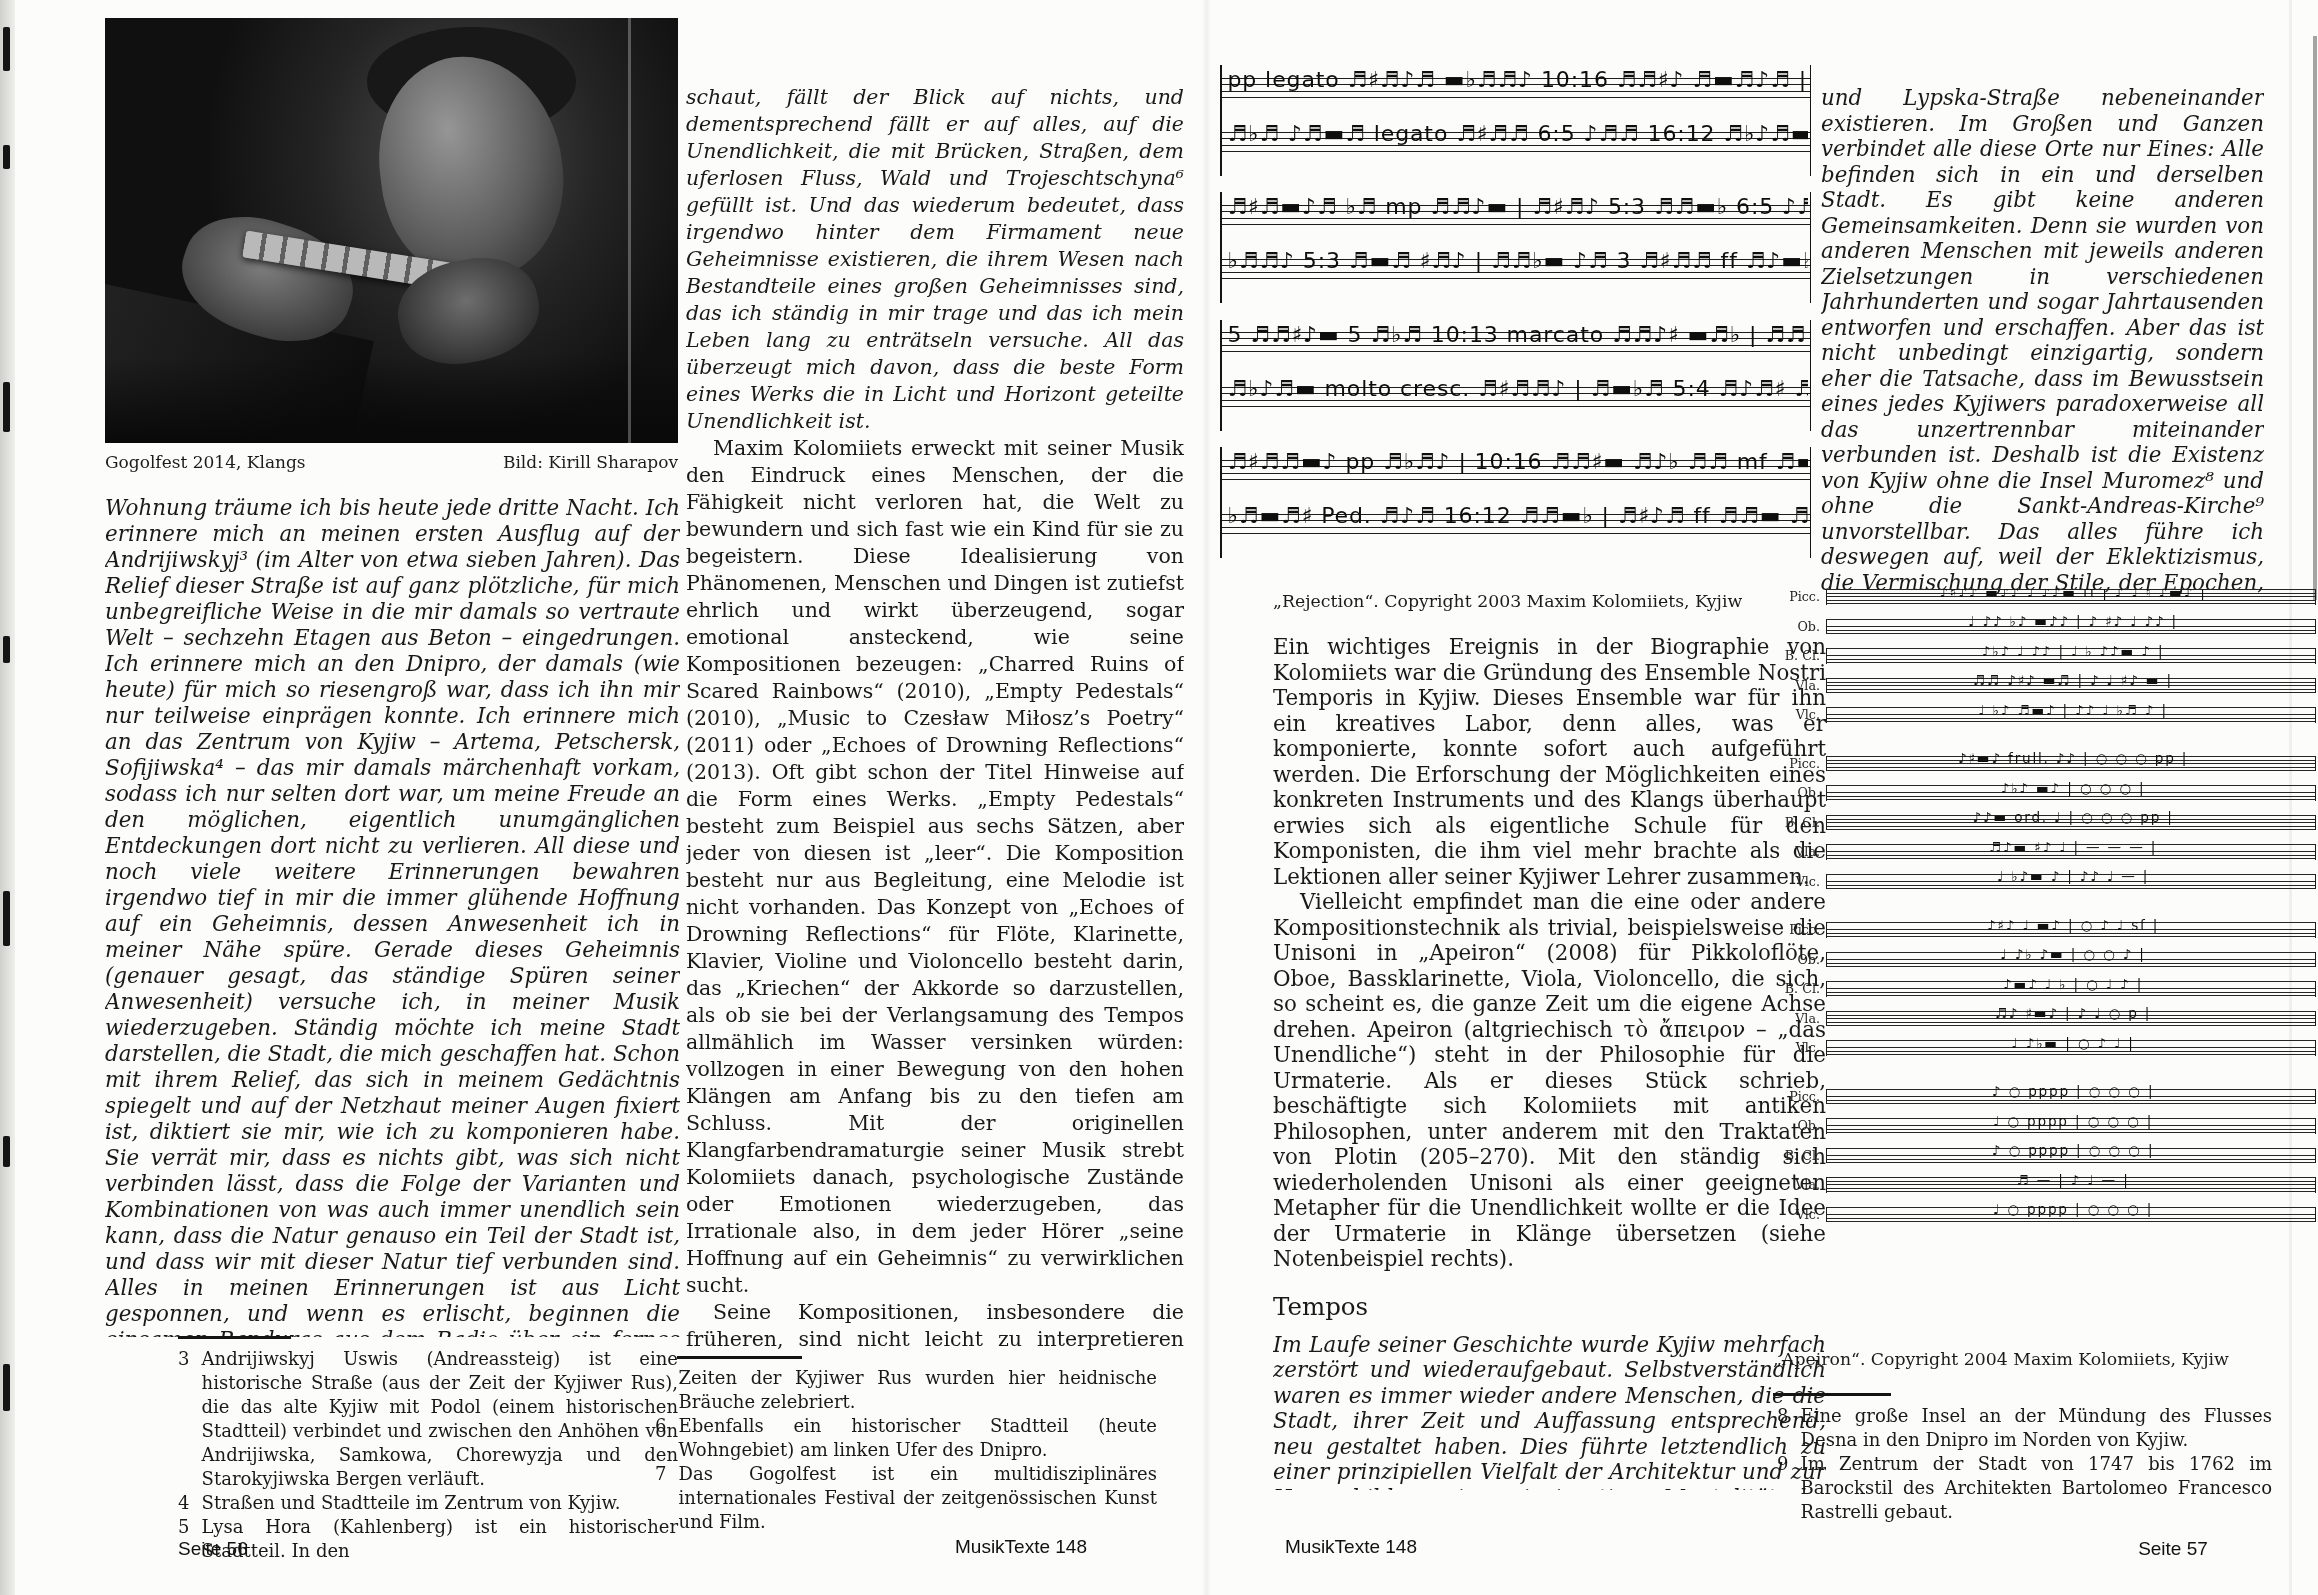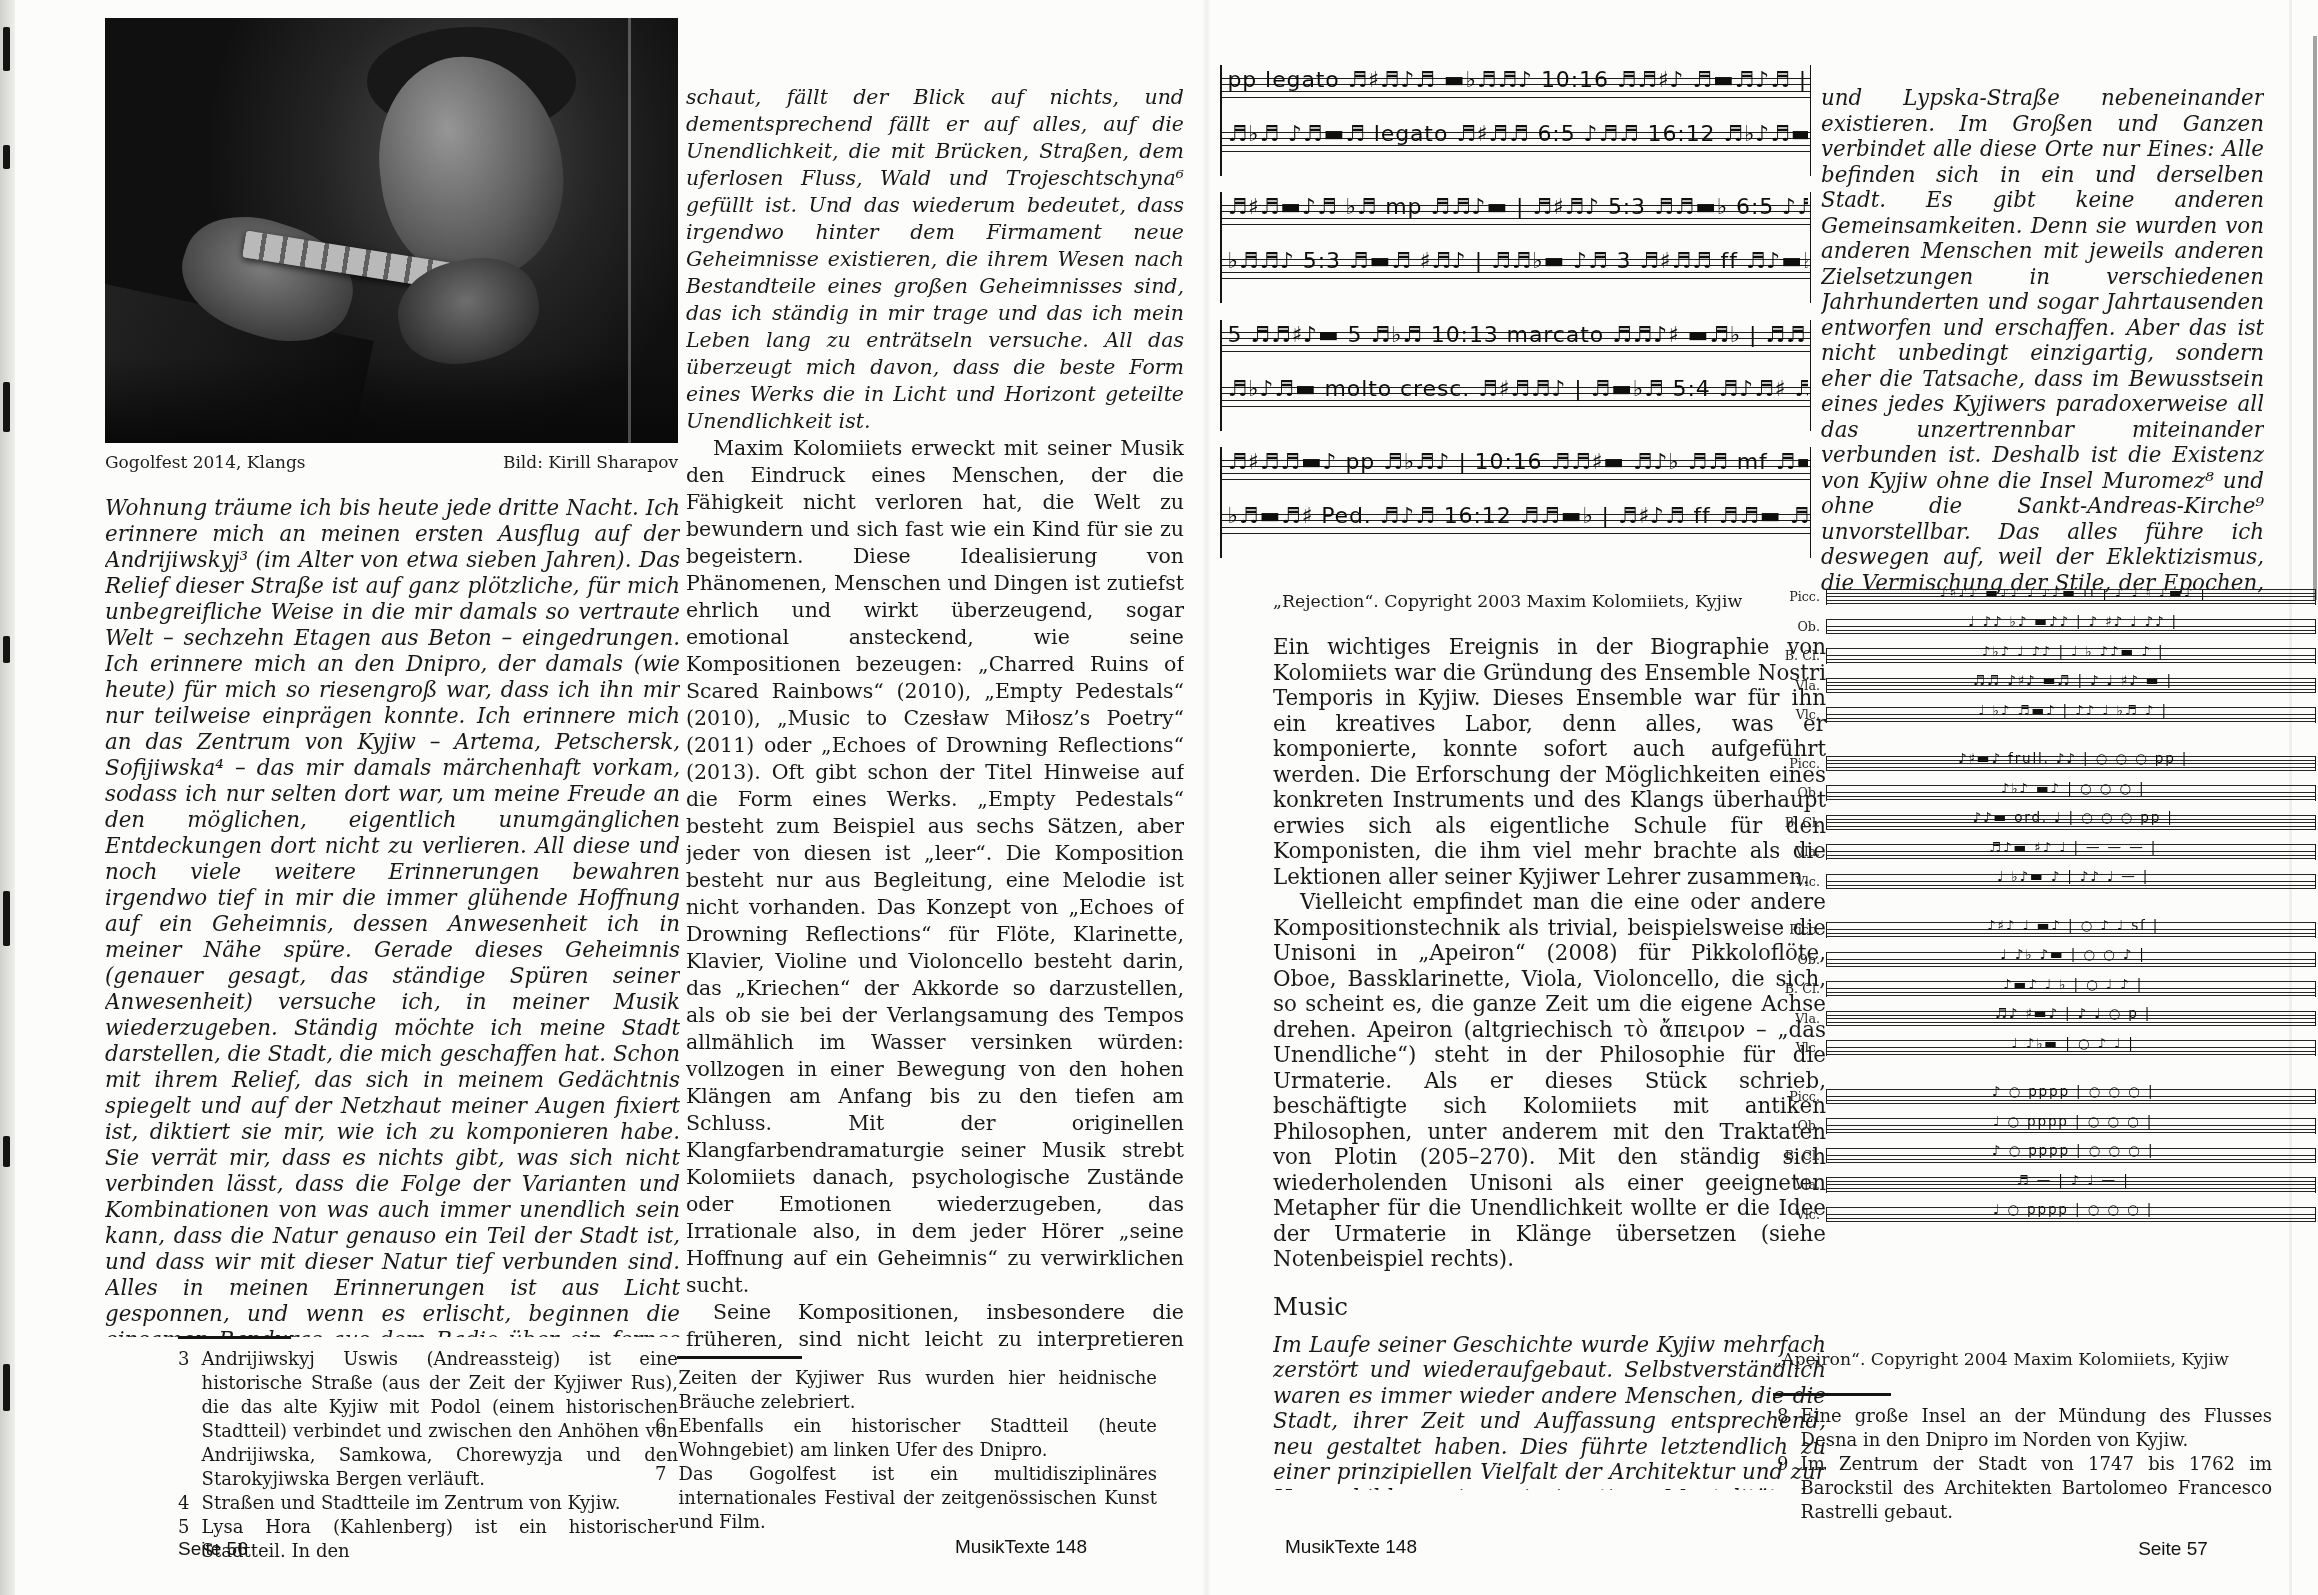--- a/index.html
+++ b/index.html
@@ -182,21 +182,21 @@
       <div class="notes nt1">♬♯♬♬▬♪ pp ♬♭♬♪ | 10:16 ♬♬♯▬ ♬♪♭ ♬♬ mf ♬▬♯♬♪ ♬♭ 6:5 ♬♬♯▬♪</div>
       <div class="notes nt2">♭♬▬♬♯ Ped. ♬♪♬ 16:12 ♬♬▬♭ | ♬♯♪♬ ff ♬♬▬ ♬♭♬♪♯ molto cresc. ♬▬</div>
     </div>
   </div>
 
   <div class="abs caption" style="left:1273px;top:591px;width:545px;">„Rejection“. Copyright 2003 Maxim Kolomiiets, Kyjiw</div>
 
   <div class="abs r-col1">
     <div class="jtext">Ein wichtiges Ereignis in der Biographie von Kolomiiets war die Gründung des Ensemble Nostri Temporis in Kyjiw. Dieses Ensemble war für ihn ein kreatives Labor, denn alles, was er komponierte, konnte sofort auch aufgeführt werden. Die Erforschung der Möglichkeiten eines konkreten Instruments und des Klangs überhaupt erwies sich als eigentliche Schule für den Komponisten, die ihm viel mehr brachte als die Lektionen aller seiner Kyjiwer Lehrer zusammen.</div>
     <div class="jtext indent">Vielleicht empfindet man die eine oder andere Kompositionstechnik als trivial, beispielsweise die Unisoni in „Apeiron“ (2008) für Pikkoloflöte, Oboe, Bassklarinette, Viola, Violoncello, die sich, so scheint es, die ganze Zeit um die eigene Achse drehen. Apeiron (altgriechisch τὸ ἄπειρον – „das Unendliche“) steht in der Philosophie für die Urmaterie. Als er dieses Stück schrieb, beschäftigte sich Kolomiiets mit antiken Philosophen, unter anderem mit den Traktaten von Plotin (205–270). Mit den ständig sich wiederholenden Unisoni als einer geeigneten Metapher für die Unendlichkeit wollte er die Idee der Urmaterie in Klänge übersetzen (siehe Notenbeispiel rechts).</div>
-    <div class="section-head">Music</div>
+    <div class="section-head">Tempos</div>
     <div class="jtext ital">Im Laufe seiner Geschichte wurde Kyjiw mehrfach zerstört und wiederaufgebaut. Selbstverständlich waren es immer wieder andere Menschen, die die Stadt, ihrer Zeit und Auffassung entsprechend, neu gestaltet haben. Dies führte letztendlich zu einer prinzipiellen Vielfalt der Architektur und zur Herausbildung einer einzigartigen Mentalität, die die Gleichzeitigkeit absolut gegensätzlicher stilistischer Lösungen zulässt. In Kyjiw ist es möglich, dass die Borschtschahiwka an die Rusaniwka und der Wernadskyj Boulevard an den Schewtschenko Boulevard grenzen, und dass die Sankt-Nikolaus-Kathedrale, das Kyjiwer Höhlenkloster, die Trojeschtschyna</div>
   </div>
 
   <div class="abs r-col2 jtext ital">und Lypska-Straße nebeneinander existieren. Im Großen und Ganzen verbindet alle diese Orte nur Eines: Alle befinden sich in ein und derselben Stadt. Es gibt keine anderen Gemeinsamkeiten. Denn sie wurden von anderen Menschen mit jeweils anderen Zielsetzungen in verschiedenen Jahrhunderten und sogar Jahrtausenden entworfen und erschaffen. Aber das ist nicht unbedingt einzigartig, sondern eher die Tatsache, dass im Bewusstsein eines jedes Kyjiwers paradoxerweise all das unzertrennbar miteinander verbunden ist. Deshalb ist die Existenz von Kyjiw ohne die Insel Muromez⁸ und ohne die Sankt-Andreas-Kirche⁹ unvorstellbar. Das alles führe ich deswegen auf, weil der Eklektizismus, die Vermischung der Stile, der Epochen, das enge Zusammenleben von Natur und Mensch, das absolut einzigartige Relief und die Lage der Stadt an einem der größten Flüsse Europas für den Kyjiwer normal ist. Wir schauen Kyjiw an und sehen die Inseln auf dem Fluss, die Wälder mitten</div>
 
   <div class="abs ap-score">
     <div class="ap-system">
       <div class="ap-row">
         <span class="ap-label">Picc.</span>
         <span class="ap-staff">

